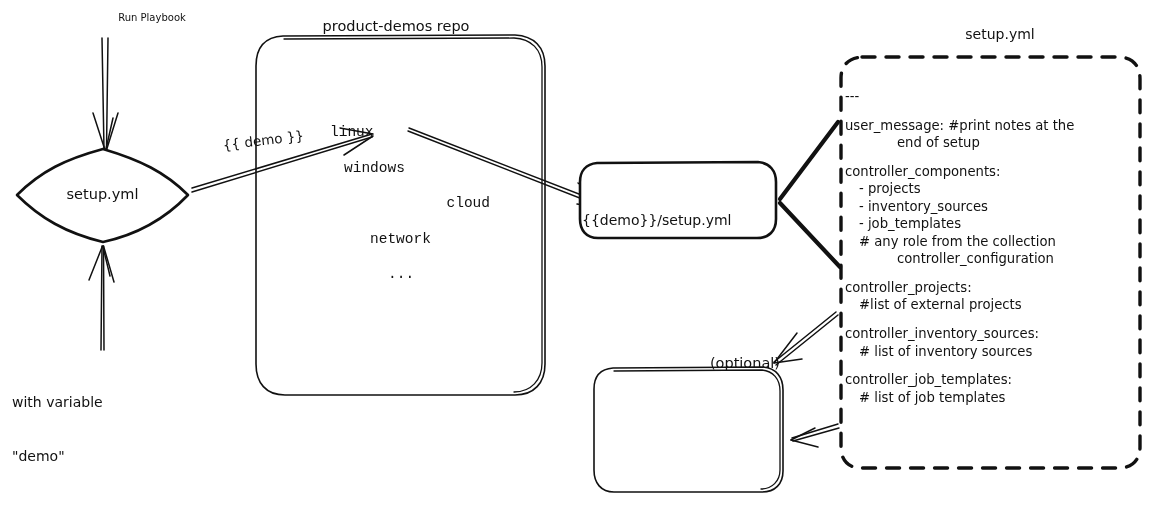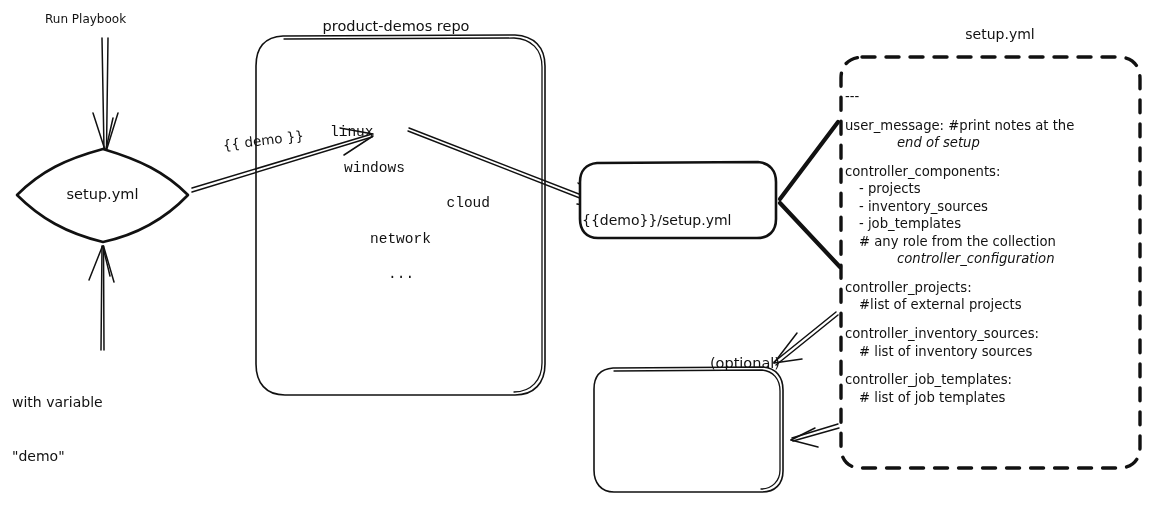--- a/index.html
+++ b/index.html
@@ -26,22 +26,22 @@
   .lbl {
     position: absolute;
     font-family: "DejaVu Sans", sans-serif;
     color: #111111;
     white-space: pre;
     line-height: 1.28;
   }
 
   
   #run-playbook-label {
-    left: 45px; top: 12px; width: 180px;
-    font-size: 12px; text-align: left;
+    left: 62px; top: 12px; width: 180px;
+    font-size: 10px; text-align: center;
   }
   #with-variable-label {
     left: 12px; top: 358px; width: 180px;
     font-size: 14px; text-align: left;
   }
   #setup-yml-diamond-label {
     left: 15px; top: 185px; width: 175px;
     font-size: 14.5px; text-align: center;
   }
   #repo-title {
@@ -81,21 +81,21 @@
     left: 930px; top: 26px; width: 140px;
     font-size: 14px; text-align: center;
   }
   #yaml-body {
     left: 845px; top: 88px; width: 300px;
     font-size: 13.2px;
     line-height: 1.33;
   }
   #yaml-body .grp { margin-bottom: 11px; }
   #yaml-body .i1 { padding-left: 14px; }
-  #yaml-body .i3 { padding-left: 52px; font-style: italic; }
+  #yaml-body .i3 { padding-left: 52px; }
 </style>
 </head>
 <body>
 
 <div id="canvas">
 
   <svg id="svg-layer" viewBox="0 0 1151 505" xmlns="http://www.w3.org/2000/svg">
     <defs>
       <style>
         .thin { fill:none; stroke:#111; stroke-width:1.5; stroke-linecap:round; stroke-linejoin:round; }

